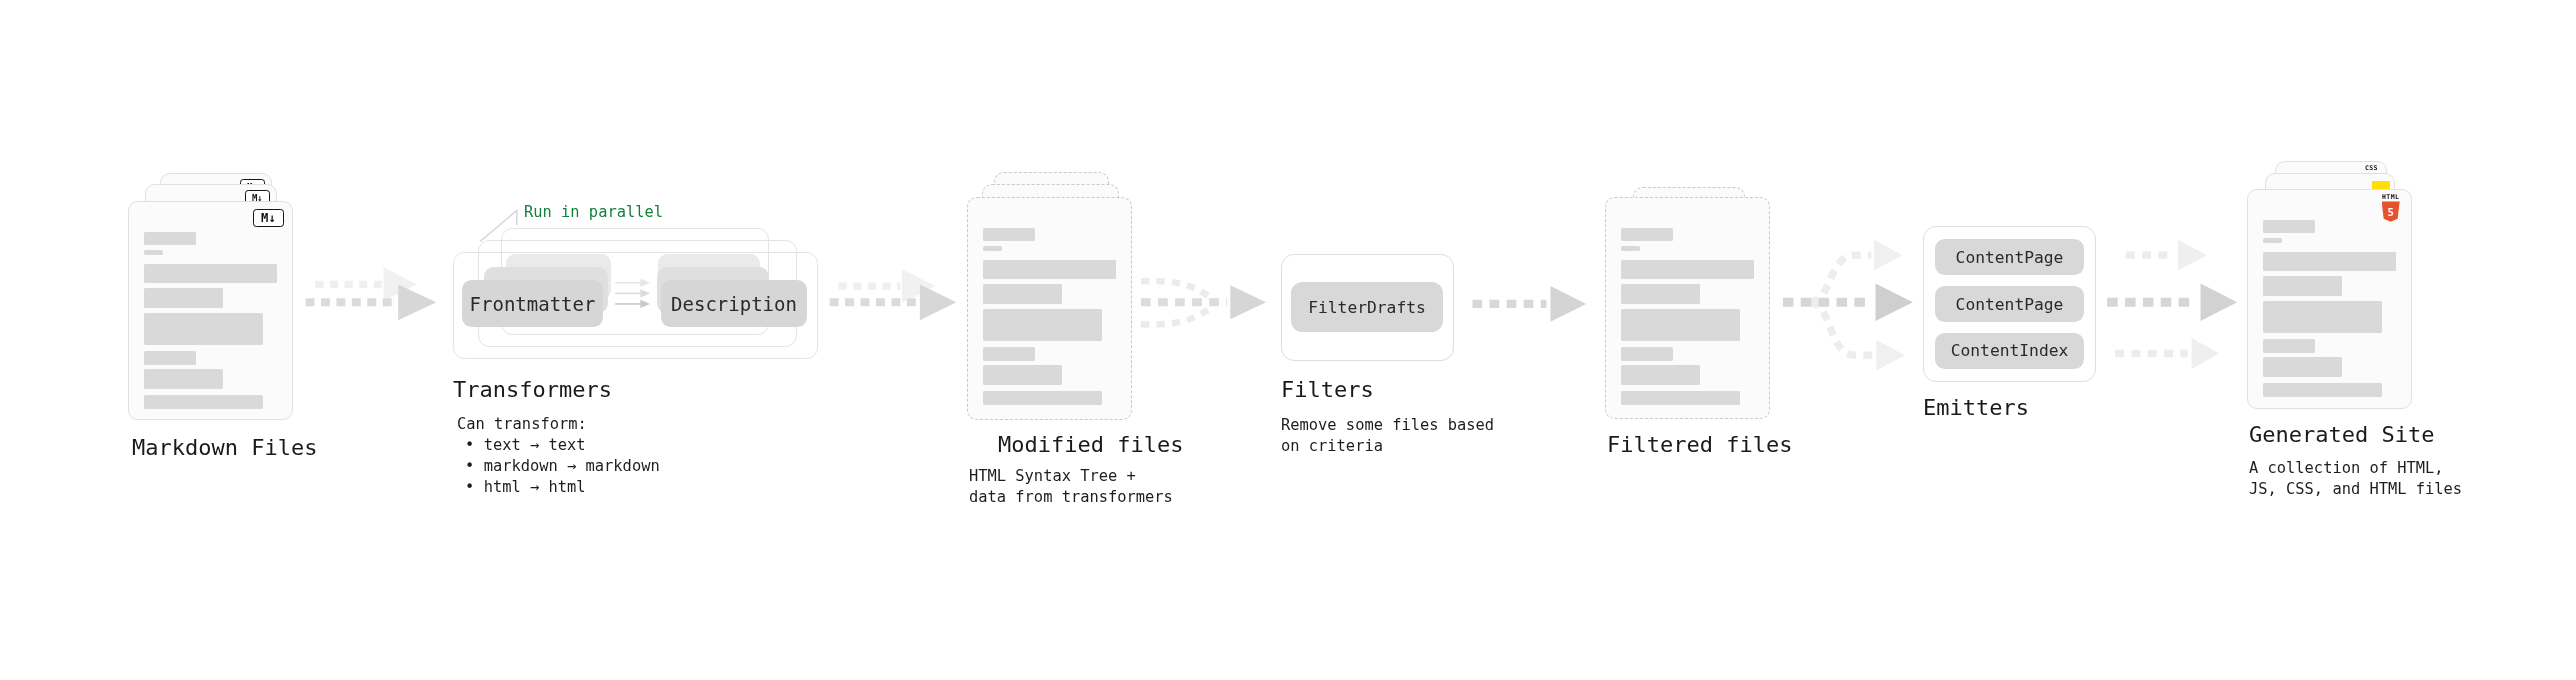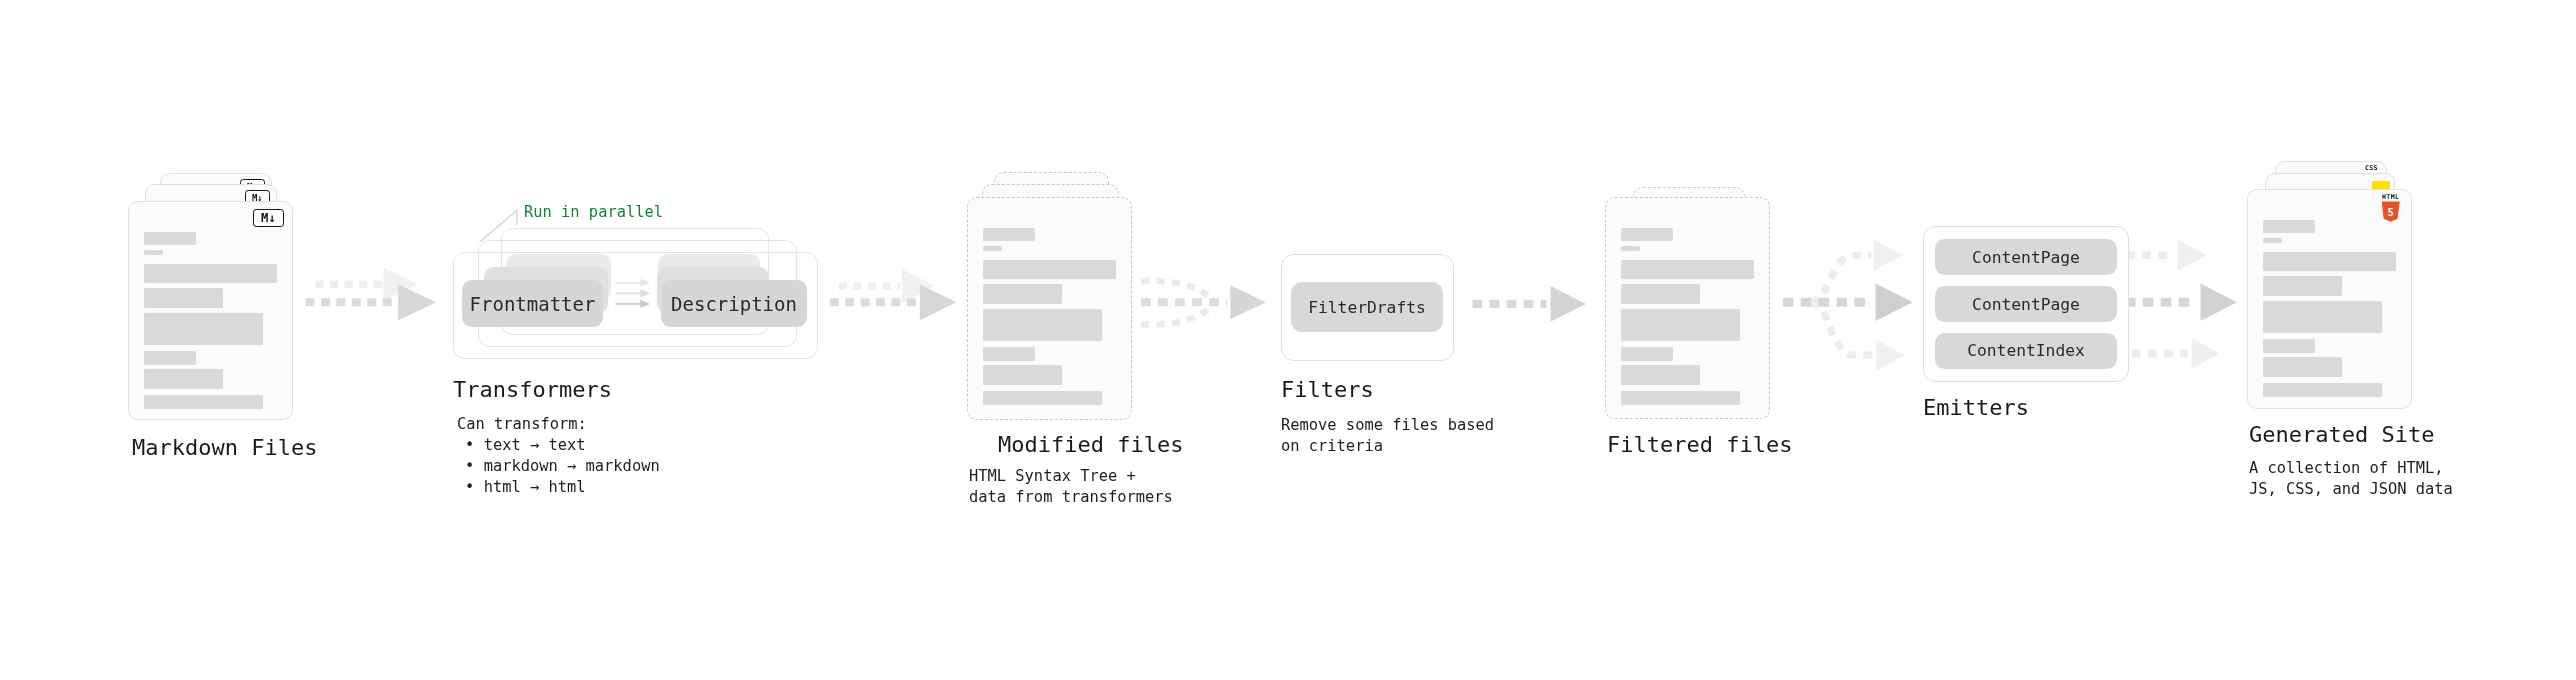--- a/index.html
+++ b/index.html
@@ -183,21 +183,21 @@
       <div class="skeleton-bar" style="top: 48px; width: 18.7px; height: 4.9px;"></div>
       <div class="skeleton-bar" style="top: 62px; width: 133px; height: 18.7px;"></div>
       <div class="skeleton-bar" style="top: 86px; width: 79px; height: 19.5px;"></div>
       <div class="skeleton-bar" style="top: 111px; width: 119px; height: 32px;"></div>
       <div class="skeleton-bar" style="top: 149px; width: 52px; height: 14px;"></div>
       <div class="skeleton-bar" style="top: 167px; width: 79px; height: 19.5px;"></div>
       <div class="skeleton-bar" style="top: 193px; width: 119px; height: 14px;"></div>
     </div>
   <div class="caption" style="left:1607px;top:432px;">Filtered files</div>
 
-  <div class="card filled emit-card" style="left:1923px;top:226px;width:206px;height:156px;">
+  <div class="card filled emit-card" style="left:1923px;top:226px;width:173px;height:156px;">
     <div class="pill">ContentPage</div>
     <div class="pill">ContentPage</div>
     <div class="pill">ContentIndex</div>
   </div>
   <div class="caption" style="left:1923px;top:395px;">Emitters</div>
 
   <div class="doc" style="left:2275px;top:161px;width:112px;height:221px;">
     <div class="css-badge">
       <div class="css-word">CSS</div>
       <div class="css-bar"></div>
@@ -216,17 +216,17 @@
       <div class="skeleton-bar" style="top: 62px; width: 133px; height: 18.7px;"></div>
       <div class="skeleton-bar" style="top: 86px; width: 79px; height: 19.5px;"></div>
       <div class="skeleton-bar" style="top: 111px; width: 119px; height: 32px;"></div>
       <div class="skeleton-bar" style="top: 149px; width: 52px; height: 14px;"></div>
       <div class="skeleton-bar" style="top: 167px; width: 79px; height: 19.5px;"></div>
       <div class="skeleton-bar" style="top: 193px; width: 119px; height: 14px;"></div>
     </div>
   <div class="caption" style="left:2249px;top:422px;">Generated Site</div>
   <div class="desc" style="left:2249px;top:458px;">
     <div>A collection of HTML,</div>
-    <div>JS, CSS, and JSON data</div>
+    <div>JS, CSS, and HTML files</div>
   </div>
 
 </div>
 
 
 </body></html>

